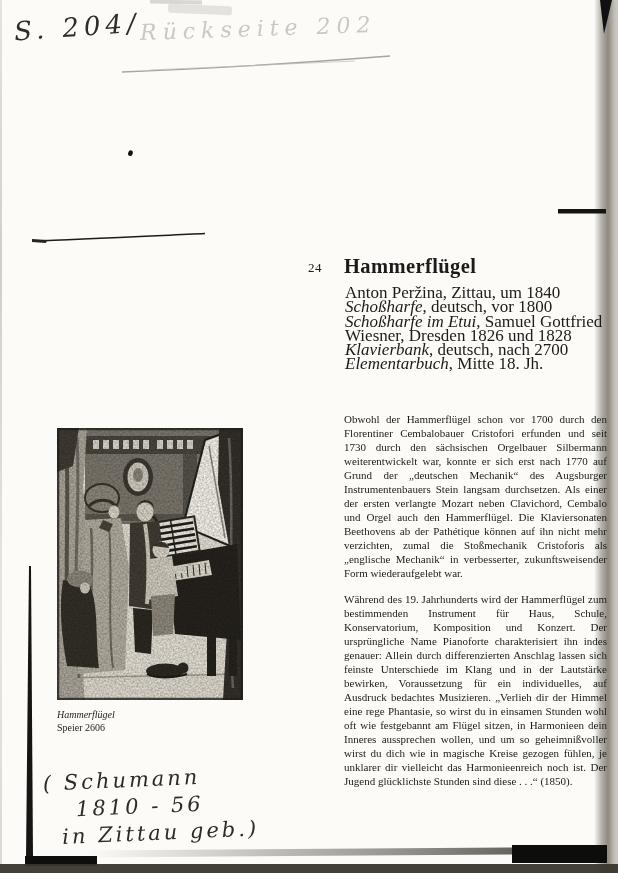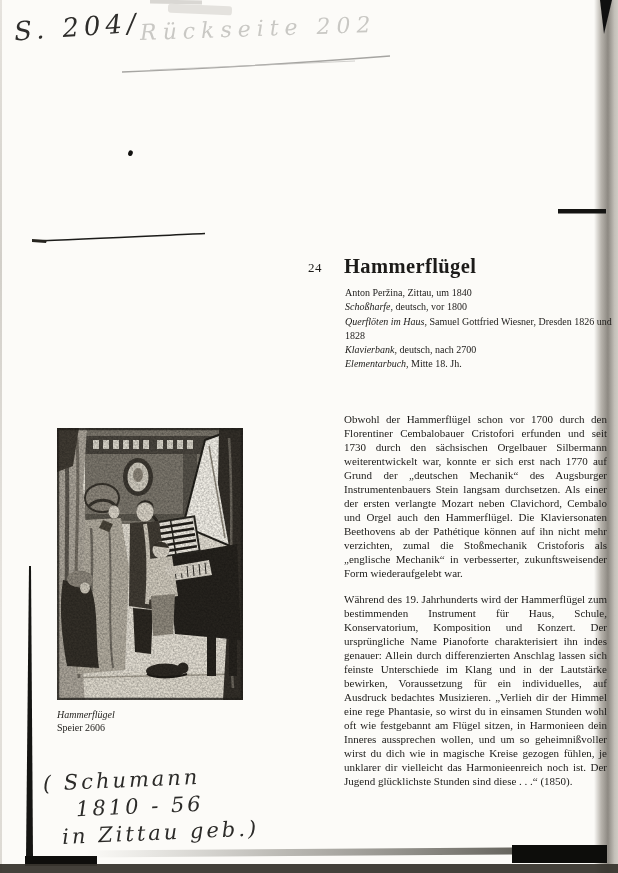--- a/index.html
+++ b/index.html
@@ -51,21 +51,21 @@
   .cat-number{
     position:absolute;left:308px;top:260px;
     font-size:13px;letter-spacing:.5px;
   }
   .cat-title{
     position:absolute;left:344px;top:255px;
     font-size:20.5px;font-weight:600;letter-spacing:.4px;
   }
   .cat-list{
     position:absolute;left:345px;top:286px;width:272px;
-    font-size:10px;line-height:14.3px;
+    font-size:17px;line-height:14.3px;
   }
   .cat-line .it{font-style:italic;}
   
   .body-col{
     position:absolute;left:344px;top:412px;width:263px;
     font-size:11px;line-height:14px;
     text-align:justify;
   }
   .body-col p{margin:0 0 12px 0;}
   
@@ -125,21 +125,21 @@
 
   <div class="hand hw-pageref">S. 204/</div>
   <div class="hand hw-pencil">Rückseite 202</div>
 
   <div class="cat-number">24</div>
   <div class="cat-title">Hammerflügel</div>
 
   <div class="cat-list">
     <div class="cat-line"><span class="it"></span><span>Anton Peržina, Zittau, um 1840</span></div>
     <div class="cat-line"><span class="it">Schoßharfe</span><span>, deutsch, vor 1800</span></div>
-    <div class="cat-line"><span class="it">Querflöten im Haus</span><span>, Samuel Gottfried Wiesner, Dresden 1826 und 1828</span></div>
+    <div class="cat-line"><span class="it">Schoßharfe im Etui</span><span>, Samuel Gottfried Wiesner, Dresden 1826 und 1828</span></div>
     <div class="cat-line"><span class="it">Klavierbank</span><span>, deutsch, nach 2700</span></div>
     <div class="cat-line"><span class="it">Elementarbuch</span><span>, Mitte 18. Jh.</span></div>
   </div>
 
   <div class="body-col">
     <p>Obwohl der Hammerflügel schon vor 1700 durch den Florentiner Cembalobauer Cristofori erfunden und seit 1730 durch den sächsischen Orgelbauer Silbermann weiterentwickelt war, konnte er sich erst nach 1770 auf Grund der „deutschen Mechanik“ des Augsburger Instrumentenbauers Stein langsam durchsetzen. Als einer der ersten verlangte Mozart neben Clavichord, Cembalo und Orgel auch den Hammerflügel. Die Klaviersonaten Beethovens ab der Pathétique können auf ihn nicht mehr verzichten, zumal die Stoßmechanik Cristoforis als „englische Mechanik“ in verbesserter, zukunftsweisender Form wiederaufgelebt war.</p>
     <p>Während des 19. Jahrhunderts wird der Hammerflügel zum bestimmenden Instrument für Haus, Schule, Konservatorium, Komposition und Konzert. Der ursprüngliche Name Pianoforte charakterisiert ihn indes genauer: Allein durch differenzierten Anschlag lassen sich feinste Unterschiede im Klang und in der Lautstärke bewirken, Voraussetzung für ein individuelles, auf Ausdruck bedachtes Musizieren. „Verlieh dir der Himmel eine rege Phantasie, so wirst du in einsamen Stunden wohl oft wie festgebannt am Flügel sitzen, in Harmonieen dein Inneres aussprechen wollen, und um so geheimnißvoller wirst du dich wie in magische Kreise gezogen fühlen, je unklarer dir vielleicht das Harmonieenreich noch ist. Der Jugend glücklichste Stunden sind diese . . .“ (1850).</p>
   </div>
 
   <div class="figure">

